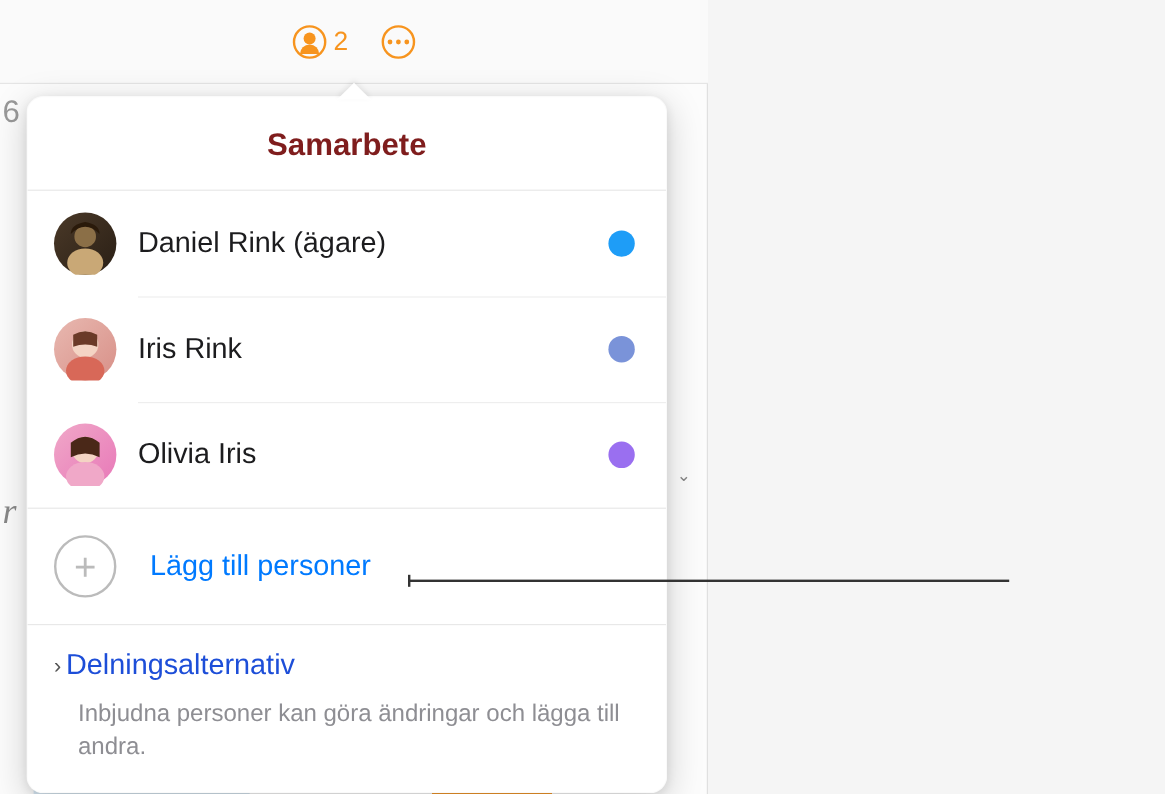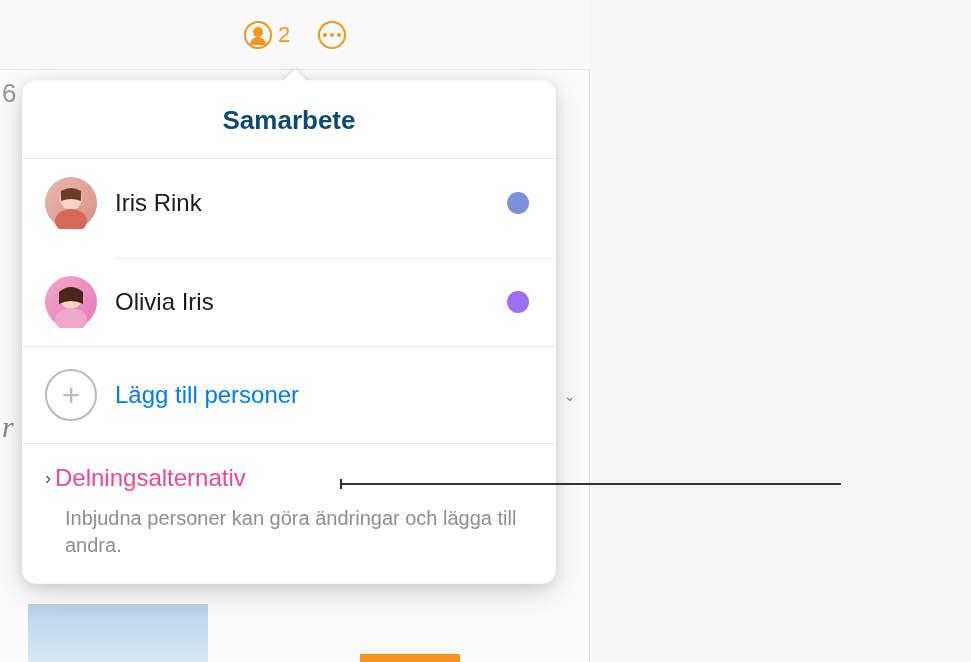--- a/index.html
+++ b/index.html
@@ -124,33 +124,32 @@
       height: 0;
       border-left: 14px solid transparent;
       border-right: 14px solid transparent;
       border-bottom: 14px solid #ffffff;
       filter: drop-shadow(0 -2px 2px rgba(0,0,0,0.08));
     }
     .popover-title {
       text-align: center;
       font-size: 26px;
       font-weight: 600;
-      color: #0c4a6e;
+      color: #7f1d1d;
       padding: 24px 0 22px 0;
       border-bottom: 1px solid #e8e8e8;
     }
     .participant-row {
       display: flex;
       align-items: center;
       padding: 18px 26px 18px 22px;
       gap: 18px;
     }
     .participant-row + .participant-row {
       position: relative;
-      margin-top: 11px;
     }
     .participant-row + .participant-row::before {
       content: '';
       position: absolute;
       top: 0;
       left: 92px;
       right: 0;
       height: 1px;
       background: #eeeeee;
     }
@@ -209,37 +208,38 @@
       justify-content: center;
       color: #bbbbbb;
       font-size: 32px;
       font-weight: 300;
       flex-shrink: 0;
     }
     .add-people-label {
       font-size: 24px;
       color: #007aff;
       font-weight: 400;
+      margin-left: 10px;
     }
     .sharing-options {
       padding: 20px 22px 24px 22px;
     }
     .sharing-options-header {
       display: flex;
       align-items: center;
       gap: 4px;
     }
     .chevron-right {
       color: #555;
       font-size: 18px;
       line-height: 1;
     }
     .sharing-options-title {
       font-size: 24px;
-      color: #ec4899;
+      color: #1d4ed8;
       font-weight: 400;
     }
     .sharing-options-desc {
       font-size: 20px;
       color: #8e8e93;
       margin-top: 13px;
       padding-left: 20px;
       line-height: 1.35;
     }
     .callout-line {
@@ -306,20 +306,31 @@
 <div class="bg-decoration">6</div>
 <div class="bg-decoration-2">r</div>
 <div class="bottom-decoration"></div>
 <div class="bottom-orange"></div>
 <span class="sidebar-chevron">⌄</span>
 
 <div class="popover">
   <div class="popover-title">Samarbete</div>
 
   <div class="participants-section">
+    <div class="participant-row">
+      <div class="avatar avatar-1">
+        <svg viewBox="0 0 52 52">
+            <circle cx="26" cy="20" r="9" fill="#8b6f47"></circle>
+            <ellipse cx="26" cy="42" rx="15" ry="12" fill="#c9a876"></ellipse>
+            <path d="M14 18 Q26 6 38 18 Q38 10 26 8 Q14 10 14 18" fill="#2a1a0a"></path>
+          </svg>
+      </div>
+      <div class="participant-name">Daniel Rink (ägare)</div>
+      <div class="status-dot" style="background:#1e9df7"></div>
+    </div>
 
     <div class="participant-row">
       <div class="avatar avatar-2">
         <svg viewBox="0 0 52 52">
             <circle cx="26" cy="22" r="11" fill="#f4d4c4"></circle>
             <ellipse cx="26" cy="44" rx="16" ry="12" fill="#d86858"></ellipse>
             <path d="M16 14 Q26 8 36 14 L36 24 Q26 20 16 24 Z" fill="#6b3a28"></path>
           </svg>
       </div>
       <div class="participant-name">Iris Rink</div>

